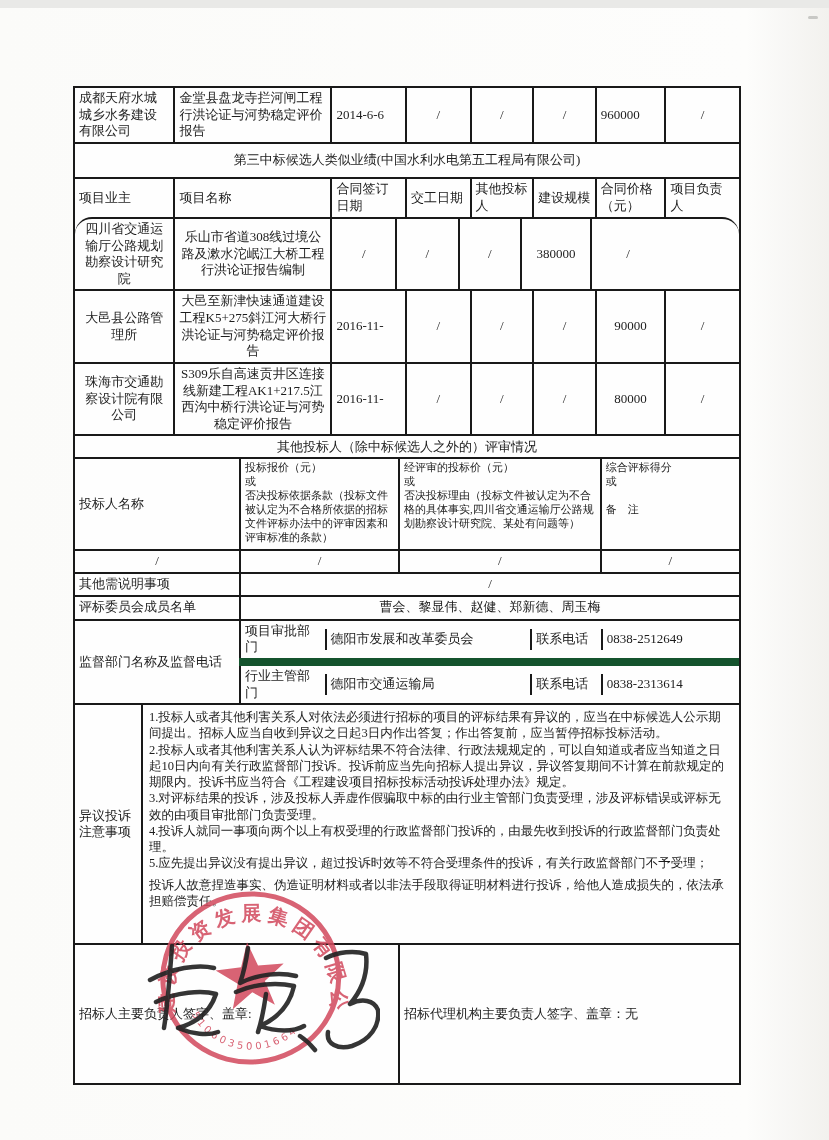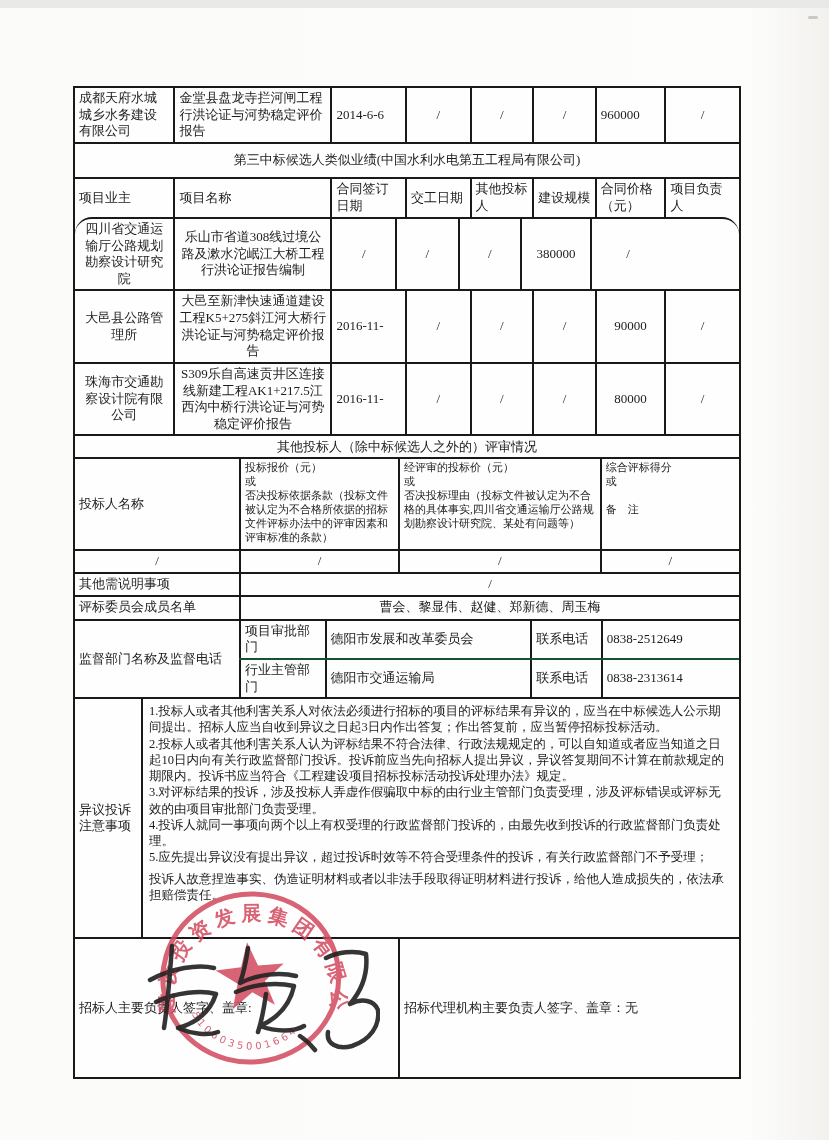--- a/index.html
+++ b/index.html
@@ -26,22 +26,22 @@
   .wo1{width:48.65%} .wo2{width:51.35%}
   
   .ws1{width:17.10%} .ws2{width:41.15%} .ws3{width:14.12%} .ws4{width:27.63%}
   .grow { flex:1 1 auto; }
   .tc { align-items:center; text-align:center; }
   .tl { align-items:flex-start; text-align:left; }
   .tt { justify-content:flex-start; }
   .pre { white-space:pre-line; }
   .small { font-size:11px; line-height:1.26; }
   .subcol { display:flex; flex-direction:column; flex:1 1 auto; }
-  .subrow { display:flex; flex:1 1 auto; }
-  .subrow + .subrow { border-top:2px solid #14532d; }
+  .subrow { display:flex; flex:1 1 auto;align-items:center; }
+  .subrow + .subrow { border-top:8px solid #14532d; }
   .objection-text p { font-size:12.5px; line-height:1.3; text-align:left; }
   .objection-text p.gap { margin-top:5px; }
   .sig-label { font-size:13px; }
   .artifact { position:absolute; background:#c8c8c5; border-radius:2px; }
 </style>
 </head>
 <body>
 
 <div class="page">
 

